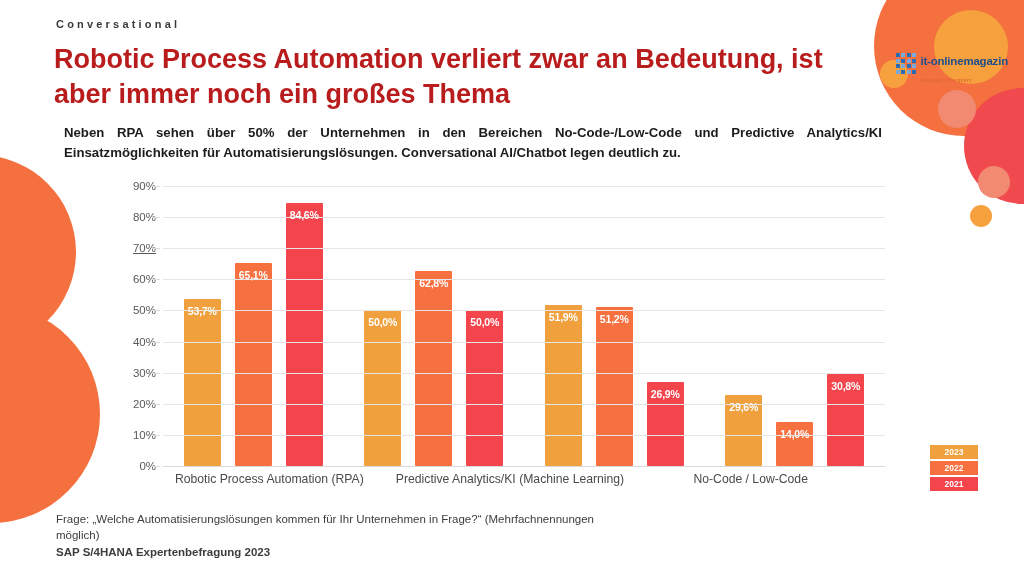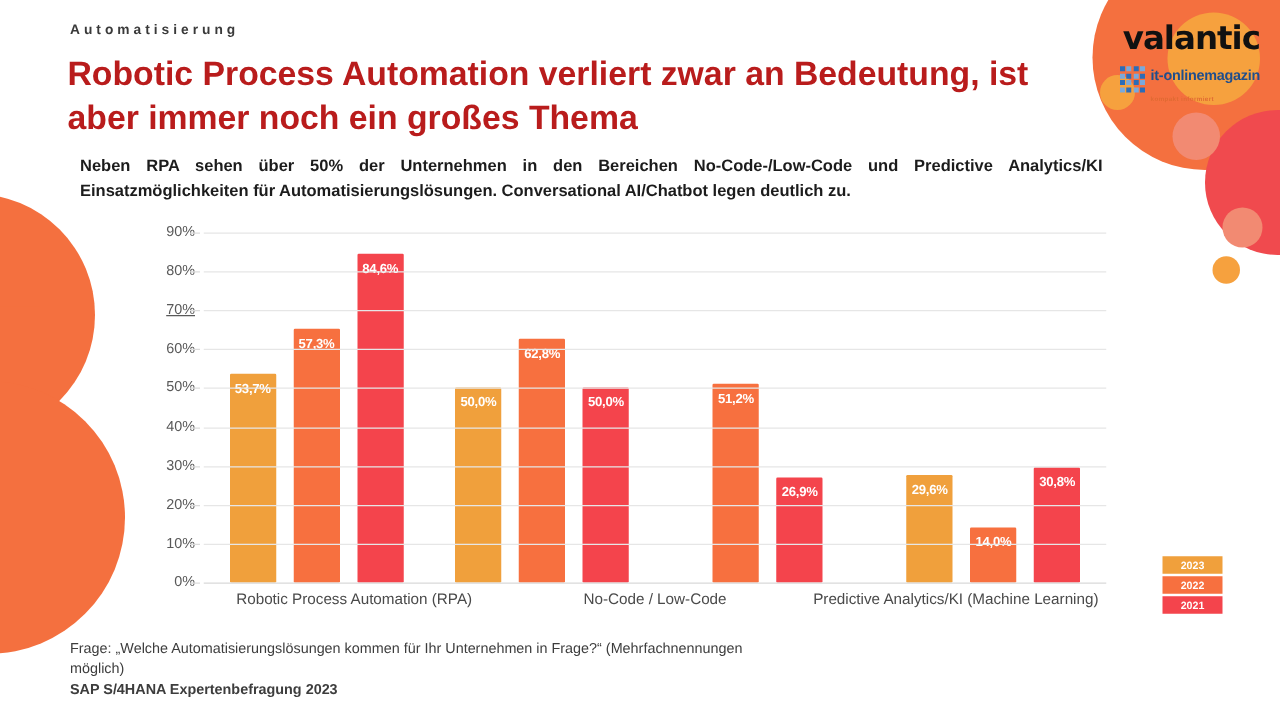--- a/index.html
+++ b/index.html
@@ -118,21 +118,21 @@
     position: relative; width: 37px;
     border-radius: 1px;
   }
   .bar .val {
     position: absolute; top: 6px; left: 0; width: 100%;
     text-align: center; font-size: 10.5px; font-weight: bold;
     color: #FFFFFF; letter-spacing: -0.2px;
   }
 
   .cats {
-    position: absolute; left: 163px; top: 286px; width: 722px;
+    position: absolute; left: 149px; top: 286px; width: 722px;
     display: flex;
   }
   .cat {
     flex: 1 1 0; text-align: center;
     font-size: 12.2px; color: #4A4A4A; line-height: 1.18;
     padding: 0 4px;
   }
 
   
   .legend {
@@ -166,21 +166,20 @@
     <div class="lobe lobe-b"></div>
   </div>
   <div class="deco c-big-orange"></div>
   <div class="deco c-big-red"></div>
   <div class="deco c-mid-amber"></div>
   <div class="deco c-salmon-1"></div>
   <div class="deco c-sm-amber"></div>
   <div class="deco c-salmon-2"></div>
   <div class="deco c-amber-2"></div>
 
-  <div class="logo-valantic">valantic</div>
   <div class="logo-itom">
     <span class="pixel-grid">
       <i></i>
         <i class="lt"></i>
         <i></i>
         <i class="lt"></i>
       <i class="lt"></i>
         <i></i>
         <i class="lt"></i>
         <i></i>
@@ -192,21 +191,21 @@
         <i></i>
         <i class="lt"></i>
         <i></i>
     </span>
     <span class="itom-text">
       <span class="itom-main">it-onlinemagazin</span><br>
       <span class="itom-sub">kompakt informiert</span>
     </span>
   </div>
 
-  <div class="kicker">Automatisierung</div>
+  <div class="kicker">Conversational</div>
   <h1 class="headline">Robotic Process Automation verliert zwar an Bedeutung, ist aber immer noch ein großes Thema</h1>
   <p class="subline">Neben RPA sehen über 50% der Unternehmen in den Bereichen No-Code-/Low-Code und Predictive Analytics/KI Einsatzmöglichkeiten für Automatisierungslösungen. Conversational AI/Chatbot legen deutlich zu.</p>
 
   <div id="chart">
     <div class="y-axis">
         <div class="y-label" style="top: 280px;">0%</div>
         <div class="y-label" style="top: 248.889px;">10%</div>
         <div class="y-label" style="top: 217.778px;">20%</div>
         <div class="y-label" style="top: 186.667px;">30%</div>
         <div class="y-label" style="top: 155.556px;">40%</div>
@@ -216,47 +215,50 @@
         <div class="y-label" style="top: 31.1111px;">80%</div>
         <div class="y-label" style="top: 0px;">90%</div>
       </div>
     <div class="plot">
       <div class="groups">
           <div class="group">
             <div class="bar" style="height: 167.067px; background: rgb(240, 160, 60);">
               <span class="val">53,7%</span>
             </div>
             <div class="bar" style="height: 202.533px; background: rgb(247, 112, 63);">
-              <span class="val">57,3%</span>
+              <span class="val">65,1%</span>
             </div>
             <div class="bar" style="height: 263.2px; background: rgb(244, 68, 76);">
               <span class="val">84,6%</span>
             </div>
           </div>
           <div class="group">
             <div class="bar" style="height: 155.556px; background: rgb(240, 160, 60);">
               <span class="val">50,0%</span>
             </div>
             <div class="bar" style="height: 195.378px; background: rgb(247, 112, 63);">
               <span class="val">62,8%</span>
             </div>
             <div class="bar" style="height: 155.556px; background: rgb(244, 68, 76);">
               <span class="val">50,0%</span>
             </div>
           </div>
           <div class="group">
+            <div class="bar" style="height: 161.467px; background: rgb(240, 160, 60);">
+              <span class="val">51,9%</span>
+            </div>
             <div class="bar" style="height: 159.289px; background: rgb(247, 112, 63);">
               <span class="val">51,2%</span>
             </div>
             <div class="bar" style="height: 83.6889px; background: rgb(244, 68, 76);">
               <span class="val">26,9%</span>
             </div>
           </div>
           <div class="group">
-            <div class="bar" style="height: 86px; background: rgb(240, 160, 60); margin-top: 26px;">
+            <div class="bar" style="height: 71px; background: rgb(240, 160, 60); margin-top: 26px;">
               <span class="val">29,6%</span>
             </div>
             <div class="bar" style="height: 43.5556px; background: rgb(247, 112, 63);">
               <span class="val">14,0%</span>
             </div>
             <div class="bar" style="height: 92px; background: rgb(244, 68, 76);">
               <span class="val">30,8%</span>
             </div>
           </div>
         </div>
@@ -266,22 +268,22 @@
         <div class="gridline" style="top: 186.667px;"></div>
         <div class="gridline" style="top: 155.556px;"></div>
         <div class="gridline" style="top: 124.444px;"></div>
         <div class="gridline" style="top: 93.3333px;"></div>
         <div class="gridline" style="top: 62.2222px;"></div>
         <div class="gridline" style="top: 31.1111px;"></div>
         <div class="gridline" style="top: 0px;"></div>
       </div>
     <div class="cats">
         <div class="cat">Robotic Process Automation (RPA)</div>
+        <div class="cat">Predictive Analytics/KI (Machine Learning)</div>
         <div class="cat">No-Code / Low-Code</div>
-        <div class="cat">Predictive Analytics/KI (Machine Learning)</div>
       </div>
   <div class="tickmark" style="top: 280px;"></div>
       <div class="tickmark" style="top: 248.889px;"></div>
       <div class="tickmark" style="top: 217.778px;"></div>
       <div class="tickmark" style="top: 186.667px;"></div>
       <div class="tickmark" style="top: 155.556px;"></div>
       <div class="tickmark" style="top: 124.444px;"></div>
       <div class="tickmark" style="top: 93.3333px;"></div>
       <div class="tickmark" style="top: 62.2222px;"></div>
       <div class="tickmark" style="top: 31.1111px;"></div>

